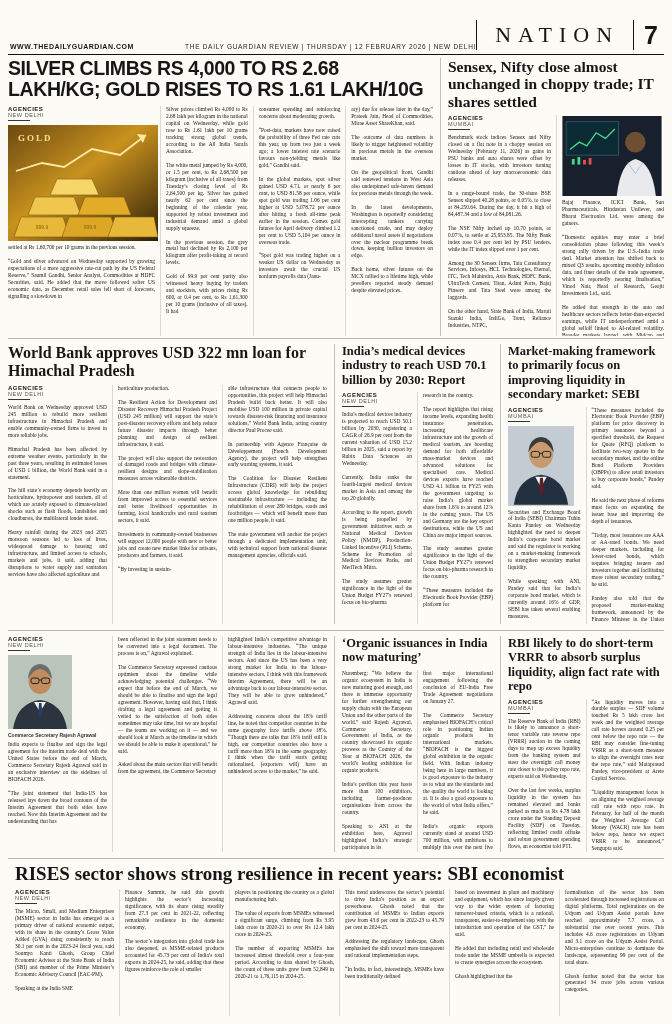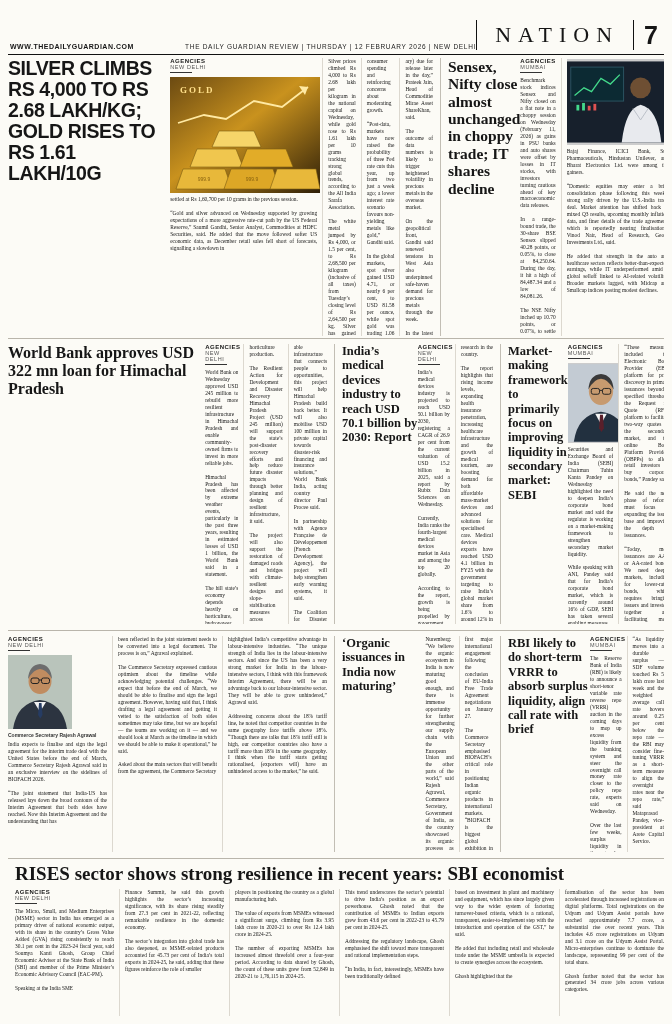--- a/index.html
+++ b/index.html
@@ -21,21 +21,21 @@
 
   .hr { position:absolute; left:8px; right:8px; border-top:1px solid #b9b5ab; }
   .hr-masthead { top:54px; border-top:1.5px solid #111; }
 
   
   .row { position:absolute; left:8px; right:8px; display:flex; overflow:hidden; }
   .row1 { top:58px;  height:278px; }
   .row2 { top:344px; height:280px; }
   .row3 { top:636px; height:216px; }
   .row > article + article { border-left:1px solid #c2beb4; }
-  article { display:flex; flex-direction:row; height:100%; padding:0 7px; overflow:hidden; }
+  article { display:flex; flex-direction:column; height:100%; padding:0 7px; overflow:hidden; }
   article:first-child { padding-left:0; }
   article:last-child  { padding-right:0; }
 
   h1.lead { font-family:"Liberation Sans",sans-serif; font-size:19.5px; font-weight:800;
             letter-spacing:-.4px; line-height:1.08; margin-bottom:6px; }
   h2 { font-weight:bold; margin-bottom:5px; }
   .h-sensex { font-size:15.5px; line-height:1.12; }
   .h-row2a  { font-size:16px;   line-height:1.12; }
   .h-row2b  { font-size:12.5px; line-height:1.15; }
   .h-row3a  { font-size:14.5px; line-height:1.12; }
@@ -137,21 +137,21 @@
 
 On the geopolitical front, Gandhi said renewed tensions in West Asia also underpinned safe-haven demand for precious metals through the week.
 
 In the latest developments, Washington is reportedly considering intercepting tankers carrying sanctioned crude, and may deploy additional naval assets if negotiations over the nuclear programme break down, keeping bullion investors on edge.
 
 Back home, silver futures on the MCX rallied to a lifetime high, while jewellers reported steady demand despite elevated prices.</p>
       </div>
     </article>
 
     <article style="flex:1">
-      <h2 class="h-sensex">Sensex, Nifty close almost unchanged in choppy trade; IT shares decline</h2>
+      <h2 class="h-sensex">Sensex, Nifty close almost unchanged in choppy trade; IT shares settled</h2>
       <div class="body">
         <div class="col">
           <div class="byline">
             <div class="agency">AGENCIES</div>
             <div class="place">MUMBAI</div>
           </div>
           <p class="coltext">Benchmark stock indices Sensex and Nifty closed on a flat note in a choppy session on Wednesday (February 11, 2026) as gains in PSU banks and auto shares were offset by losses in IT stocks, with investors turning cautious ahead of key macroeconomic data releases.
 
 In a range-bound trade, the 30-share BSE Sensex slipped 40.28 points, or 0.05%, to close at 84,250.64. During the day, it hit a high of 84,487.34 and a low of 84,081.26.
 
@@ -341,21 +341,21 @@
 Speaking to ANI at the exhibition here, Agrawal highlighted India’s strategic participation in its</p>
         <p class="col coltext">first major international engagement following the conclusion of EU-India Free Trade Agreement negotiations on January 27.
 
 The Commerce Secretary emphasised BIOFACH’s critical role in positioning Indian organic products in international markets. “BIOFACH is the biggest global exhibition in the organic field. With Indian industry being here in large numbers, it is good exposure to the industry as to what are the standards and the quality the world is looking at. It is also a good exposure to the world of what India offers,” he said.
 
 India’s organic exports currently stand at around USD 700 million, with ambitions to multiply this over the next five years as new markets open up.</p>
       </div>
     </article>
 
     <article style="flex:1">
-      <h2 class="h-row2b">RBI likely to do short-term VRRR to absorb surplus liquidity, align call rate with brief</h2>
+      <h2 class="h-row2b">RBI likely to do short-term VRRR to absorb surplus liquidity, align fact rate with repo</h2>
       <div class="body">
         <div class="col">
           <div class="byline">
             <div class="agency">AGENCIES</div>
             <div class="place">MUMBAI</div>
           </div>
           <p class="coltext">The Reserve Bank of India (RBI) is likely to announce a short-tenor variable rate reverse repo (VRRR) auction in the coming days to mop up excess liquidity from the banking system and steer the overnight call money rate closer to the policy repo rate, experts said on Wednesday.
 
 Over the last few weeks, surplus liquidity in the system has remained elevated and banks parked as much as Rs 4.78 lakh crore under the Standing Deposit Facility (SDF) on Tuesday, reflecting limited credit offtake and robust government spending flows, an economist told PTI.
 

